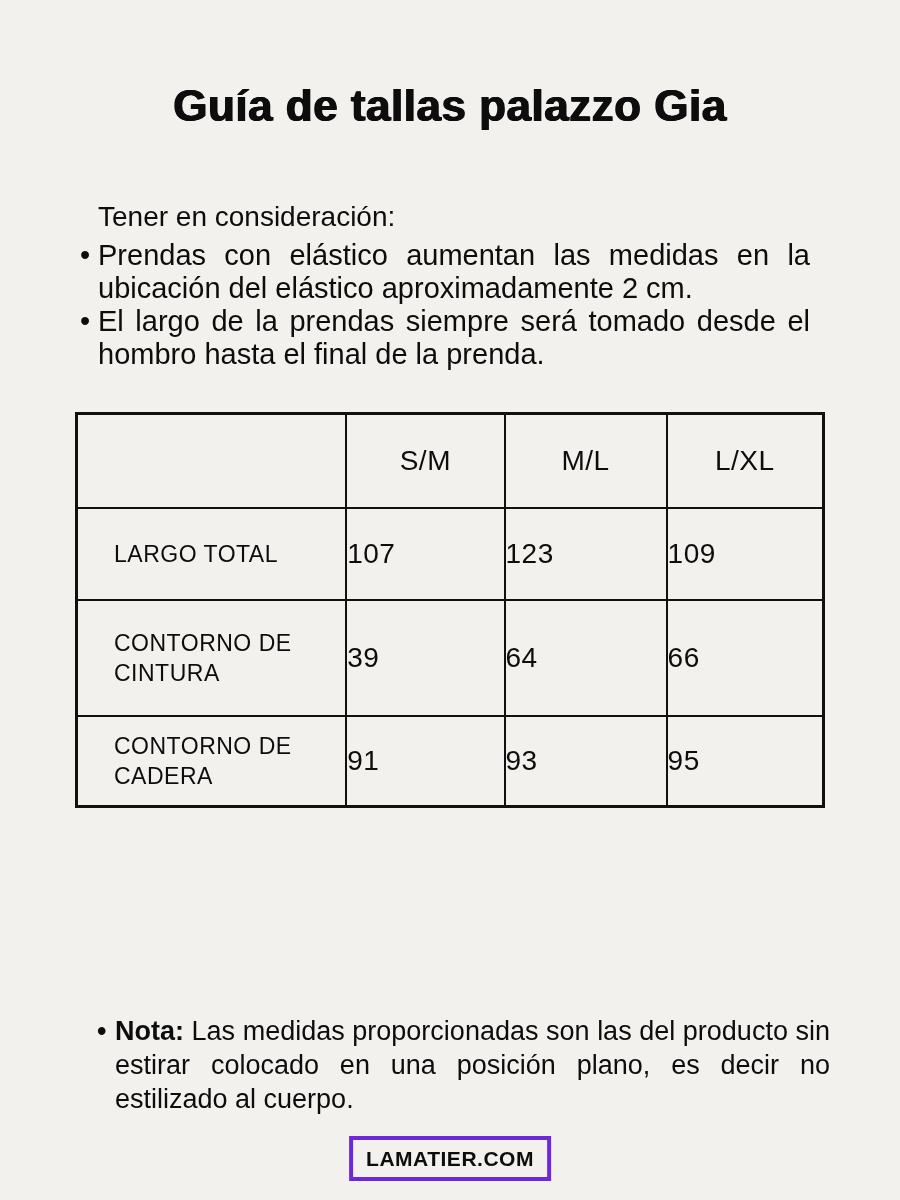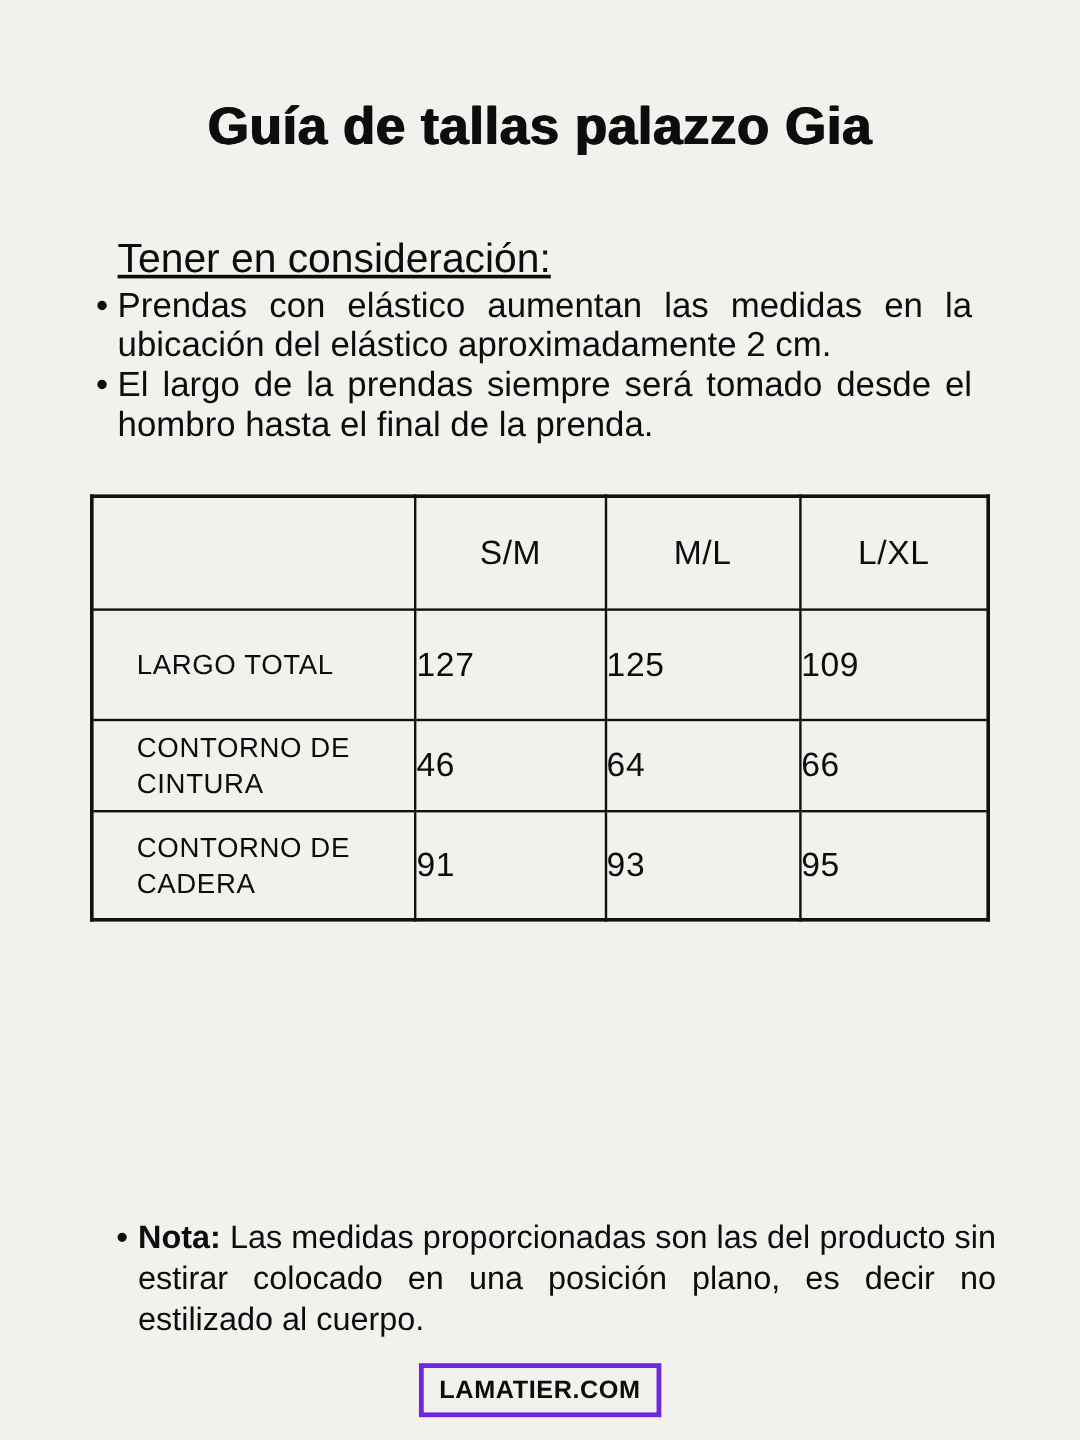--- a/index.html
+++ b/index.html
@@ -31,24 +31,23 @@
   }
 
   
   .considerations {
     position: absolute;
     left: 80px;
     top: 200px;
     width: 730px;
   }
   .considerations-heading {
-    font-size: 34px;
+    font-size: 28px;
     line-height: 33px;
     margin: 0 0 6px 18px;
-    text-decoration: underline;
   }
   .considerations-list {
     list-style: none;
     margin: 0;
     padding: 0;
   }
   .considerations-list li {
     position: relative;
     padding-left: 18px;
     font-size: 29px;
@@ -74,21 +73,21 @@
   }
   .size-table th,
   .size-table td {
     border: 2px solid #111;
     vertical-align: middle;
     font-weight: normal;
     padding: 0;
   }
   .size-table thead tr { height: 94px; }
   .size-table tbody tr.row-1 { height: 92px; }
-  .size-table tbody tr.row-2 { height: 76px; border-radius: 14px; }
+  .size-table tbody tr.row-2 { height: 116px; border-radius: 14px; }
   .size-table tbody tr.row-3 { height: 91px; margin-left: 30px; }
   .size-table th.size-col-header {
     font-size: 28px;
     letter-spacing: 0.5px;
   }
   .size-table td.row-label {
     font-size: 23px;
     line-height: 30px;
     letter-spacing: 0.5px;
     padding: 0 36px;
@@ -159,27 +158,27 @@
     <tr>
       <th class="row-label"></th>
       <th class="size-col-header">S/M</th>
       <th class="size-col-header">M/L</th>
       <th class="size-col-header">L/XL</th>
     </tr>
   </thead>
   <tbody>
     <tr class="row-1">
       <td class="row-label">LARGO TOTAL</td>
-      <td class="size-value">127</td>
-      <td class="size-value">125</td>
+      <td class="size-value">107</td>
+      <td class="size-value">123</td>
       <td class="size-value">109</td>
     </tr>
     <tr class="row-2">
       <td class="row-label">CONTORNO DE CINTURA</td>
-      <td class="size-value">46</td>
+      <td class="size-value">39</td>
       <td class="size-value">64</td>
       <td class="size-value">66</td>
     </tr>
     <tr class="row-3">
       <td class="row-label">CONTORNO DE CADERA</td>
       <td class="size-value">91</td>
       <td class="size-value">93</td>
       <td class="size-value">95</td>
     </tr>
   </tbody>

